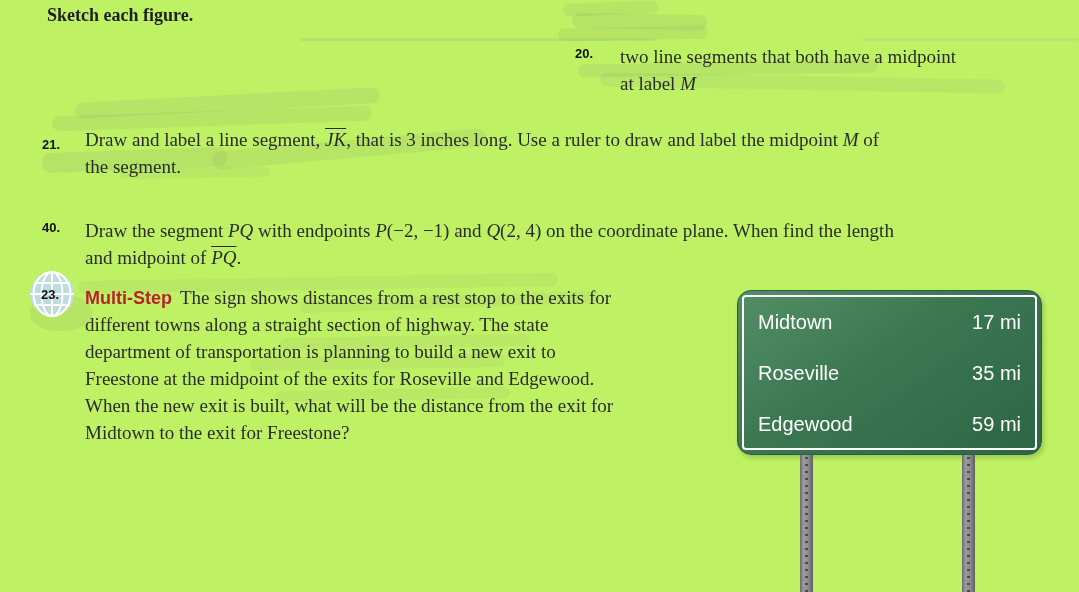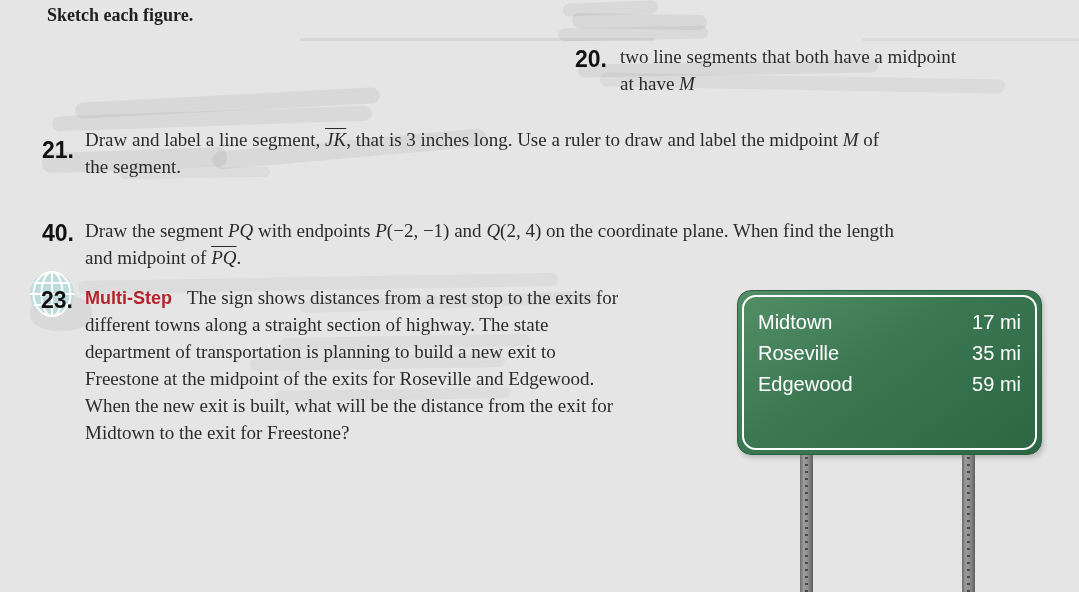--- a/index.html
+++ b/index.html
@@ -1,31 +1,31 @@
 <!DOCTYPE html>
 <html><head>
 <meta charset="utf-8">
 <style>
   html,body{margin:0;padding:0;background:#ffffff;}
-  #page{position:relative;width:1079px;height:592px;background:#e5e5e5;overflow:hidden;
+  #page{position:relative;width:1079px;height:592px;background:#bef264;overflow:hidden;
         font-family:"Liberation Serif",serif;color:#2b2b2b;}
   .abs{position:absolute;}
   .heading{font-weight:bold;font-size:18px;color:#1f1f1f;}
   .body-line{font-size:19px;line-height:27px;white-space:nowrap;}
-  .prob-num{font-family:"Liberation Sans",sans-serif;font-weight:bold;font-size:23px;color:#111;}
+  .prob-num{font-family:"Liberation Sans",sans-serif;font-weight:bold;font-size:13px;color:#111;}
   .it{font-style:italic;}
   .ov{font-style:italic;text-decoration:overline;}
-  .tag{font-family:"Liberation Sans",sans-serif;font-weight:bold;font-size:18px;color:#b5232b;margin-right:15px;}
+  .tag{font-family:"Liberation Sans",sans-serif;font-weight:bold;font-size:18px;color:#b5232b;margin-right:8px;}
   .smudge{position:absolute;border-radius:9px;pointer-events:none;}
   
   #sign{left:737px;top:290px;width:305px;height:165px;border-radius:14px;
         background:linear-gradient(145deg,#538e66 0%,#3a7751 45%,#2c6644 100%);
         border:1px solid #2a5f40;box-shadow:2px 3px 5px rgba(0,0,0,0.18);box-sizing:border-box;}
   #sign-inner{position:absolute;left:4px;top:4px;right:4px;bottom:4px;border:2px solid #ffffff;
-        border-radius:14px;display:flex;flex-direction:column;gap:4px;padding:12px 14px;box-sizing:border-box;}
+        border-radius:4px;display:flex;flex-direction:column;gap:24px;padding:12px 14px;box-sizing:border-box;}
   .sign-row{display:flex;justify-content:space-between;align-items:baseline;
         font-family:"Liberation Sans",sans-serif;font-size:20px;line-height:27px;color:#ffffff;}
   .post{position:absolute;top:455px;width:13px;height:137px;
         background:linear-gradient(90deg,#6b6b6b 0%,#9c9c9c 28%,#8d8d8d 62%,#5f5f5f 100%);}
   .post .rivets{position:absolute;left:5px;top:2px;width:3px;height:100%;
         background:repeating-linear-gradient(#4a4a4a 0 2px,transparent 2px 7px);}
   .globe{position:absolute;left:28px;top:270px;}
 </style>
 </head>
 <body>
@@ -51,21 +51,21 @@
   <div class="smudge" style="left:250px;top:356px;width:255px;height:13px;transform:rotate(-1deg);background:rgba(120,120,120,.07);"></div>
   <div class="smudge" style="left:275px;top:389px;width:235px;height:11px;transform:rotate(-1deg);background:rgba(120,120,120,.07);"></div>
 
   <div class="abs heading" style="left:47px;top:5px;">Sketch each figure.</div>
 
   <div class="abs prob-num" style="left:575px;top:46px;">20.</div>
   <div class="abs body-line" style="left:620px;top:43px;">
     <span>two line segments that both have a midpoint</span>
   </div>
   <div class="abs body-line" style="left:620px;top:70px;">
-    <span>at have </span><span class="it">M</span>
+    <span>at label </span><span class="it">M</span>
   </div>
 
   <div class="abs prob-num" style="left:42px;top:129px;margin-top:8px;">21.</div>
   <div class="abs body-line" style="left:85px;top:126px;">
     <span>Draw and label a line segment, </span><span class="ov">JK</span><span>, that is 3 inches long. Use a ruler to draw and label the midpoint </span><span class="it">M</span><span> of</span>
   </div>
   <div class="abs body-line" style="left:85px;top:153px;">the segment.</div>
 
   <div class="abs prob-num" style="left:42px;top:220px;">40.</div>
   <div class="abs body-line" style="left:85px;top:217px;">

